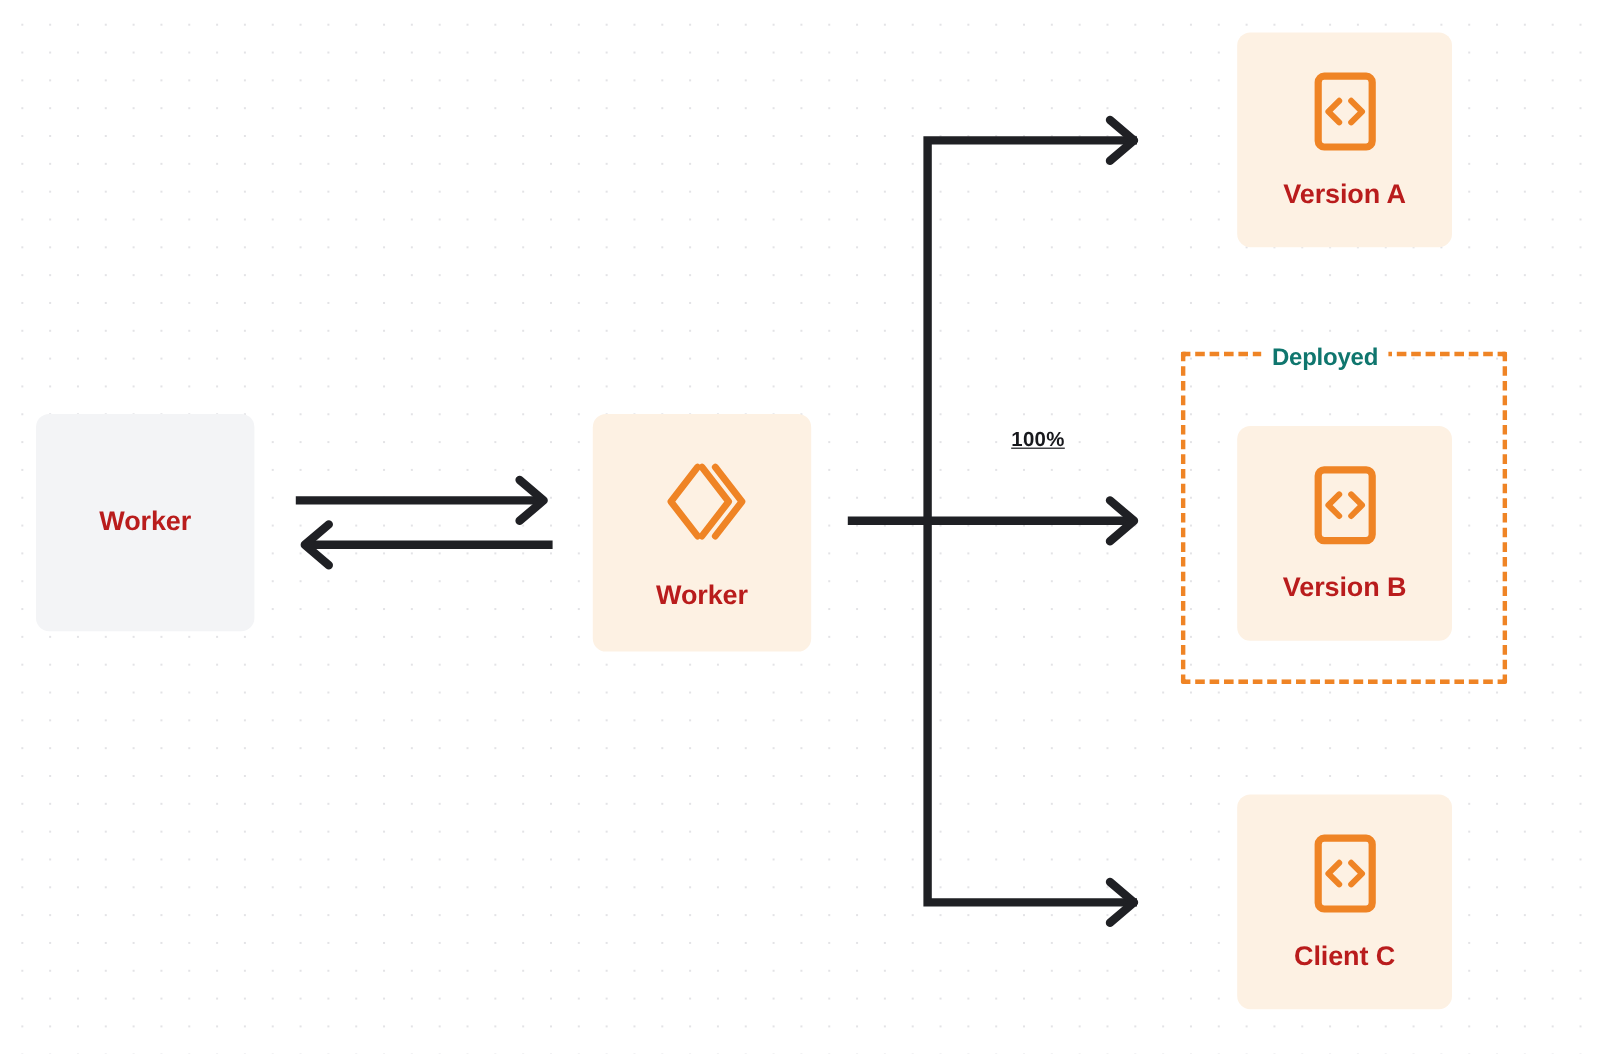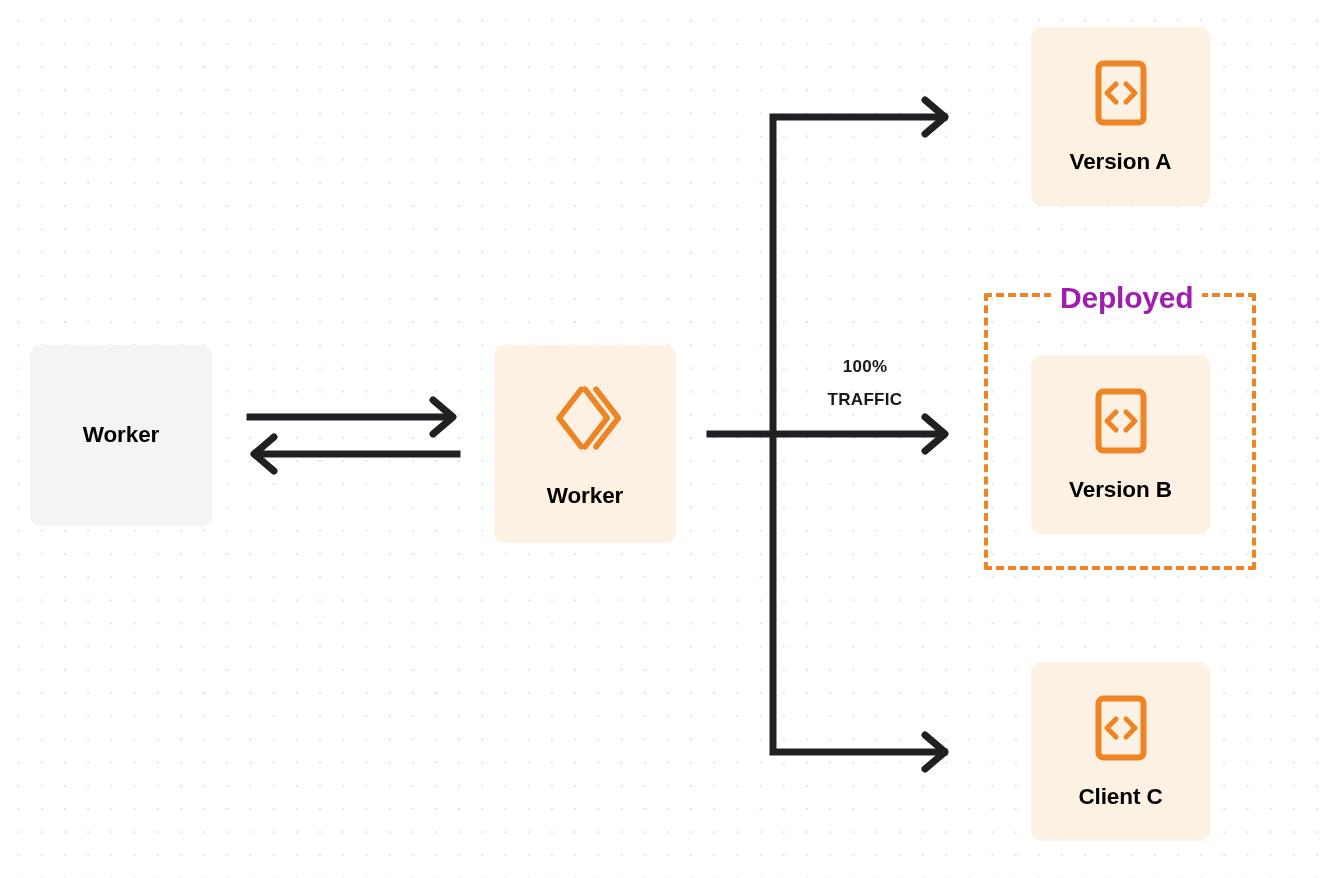--- a/index.html
+++ b/index.html
@@ -25,21 +25,21 @@
     box-sizing:border-box;
     border-radius:11px;
     display:flex;
     flex-direction:column;
     align-items:center;
     justify-content:center;
   }
   .node .node-label{
     font-size:22.5px;
     font-weight:700;
-    color:#000000;
+    color:#b91c1c;
     letter-spacing:-0.1px;
     line-height:1;
     text-align:center;
   }
 
   #client-node{
     left:30px;top:345px;width:182px;height:181px;
     background:#f3f4f6;
   }
   #worker-node{
@@ -65,22 +65,22 @@
     left:984px;top:293px;width:272px;height:277px;
     box-sizing:border-box;
     border:4px dashed #ef8425;
     border-radius:2px;
   }
   #deployed-label{
     position:absolute;
     left:1051px;top:283px;
     padding:0 9px;
     background:#ffffff;
-    color:#a21caf;
-    font-size:30px;
+    color:#0f766e;
+    font-size:20px;
     font-weight:700;
     line-height:30px;
     letter-spacing:-0.2px;
     white-space:nowrap;
   }
 
   
   #connectors{
     position:absolute;left:0;top:0;width:1338px;height:878px;
     pointer-events:none;
@@ -91,21 +91,21 @@
     position:absolute;
     left:790px;top:350px;
     width:150px;
     text-align:center;
     color:#17181c;
     font-size:17px;
     font-weight:700;
     letter-spacing:0.3px;
     line-height:1.95;
   }
-  #traffic-label .traffic-pct{display:block;}
+  #traffic-label .traffic-pct{display:block;text-decoration:underline;}
   #traffic-label .traffic-word{display:block;}
 </style>
 </head>
 <body>
 
 <div id="canvas">
 
   <svg id="connectors" viewBox="0 0 1338 878" width="1338" height="878" aria-hidden="true">
     <g fill="none" stroke="#1f2024" stroke-width="7" stroke-linecap="square" stroke-linejoin="miter">
 
@@ -133,21 +133,20 @@
       </g>
 
       <g>
         <polyline points="925,735 945,752 925,769" stroke-linecap="round" stroke-linejoin="round"></polyline>
       </g>
     </g>
   </svg>
 
   <div id="traffic-label">
     <span class="traffic-pct">100%</span>
-    <span class="traffic-word">TRAFFIC</span>
   </div>
 
   <div id="deployed-box"></div>
   <div id="deployed-label">Deployed</div>
 
   <div class="node" id="client-node">
     <span class="node-label">Worker</span>
   </div>
 
   <div class="node" id="worker-node">

